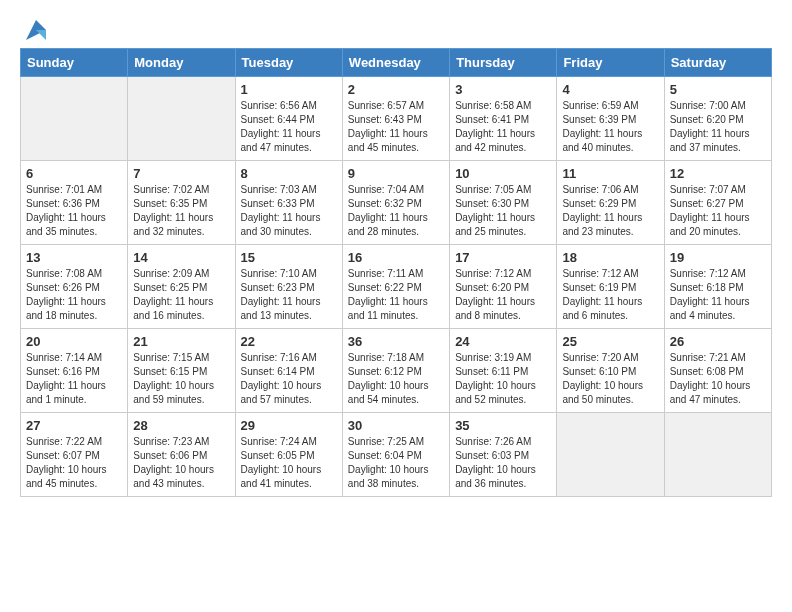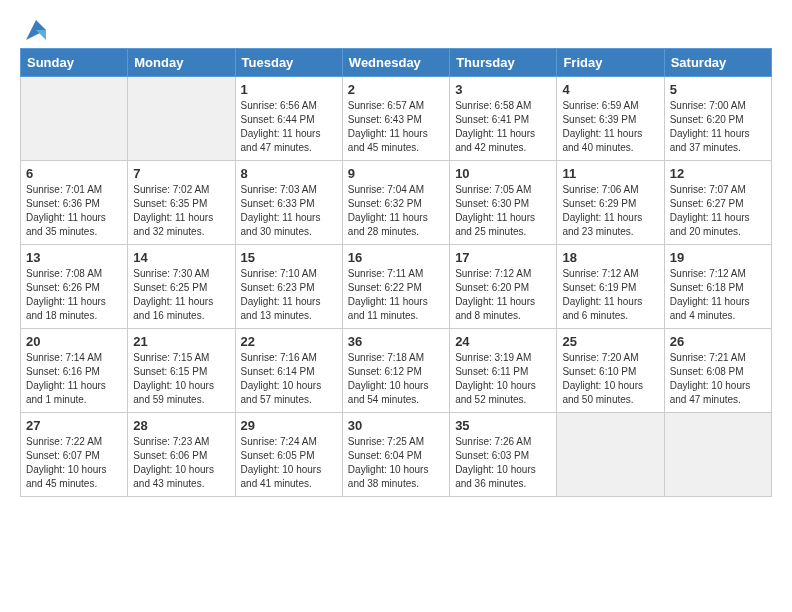--- a/index.html
+++ b/index.html
@@ -204,21 +204,21 @@
         </tr>
         <tr>
           <td>
             <span class="day-number">13</span>
             <div class="day-info">Sunrise: 7:08 AM
 Sunset: 6:26 PM
 Daylight: 11 hours and 18 minutes.</div>
           </td>
           <td>
             <span class="day-number">14</span>
-            <div class="day-info">Sunrise: 7:30 AM
+            <div class="day-info">Sunrise: 2:09 AM
 Sunset: 6:25 PM
 Daylight: 11 hours and 16 minutes.</div>
           </td>
           <td>
             <span class="day-number">15</span>
             <div class="day-info">Sunrise: 7:10 AM
 Sunset: 6:23 PM
 Daylight: 11 hours and 13 minutes.</div>
           </td>
           <td>

